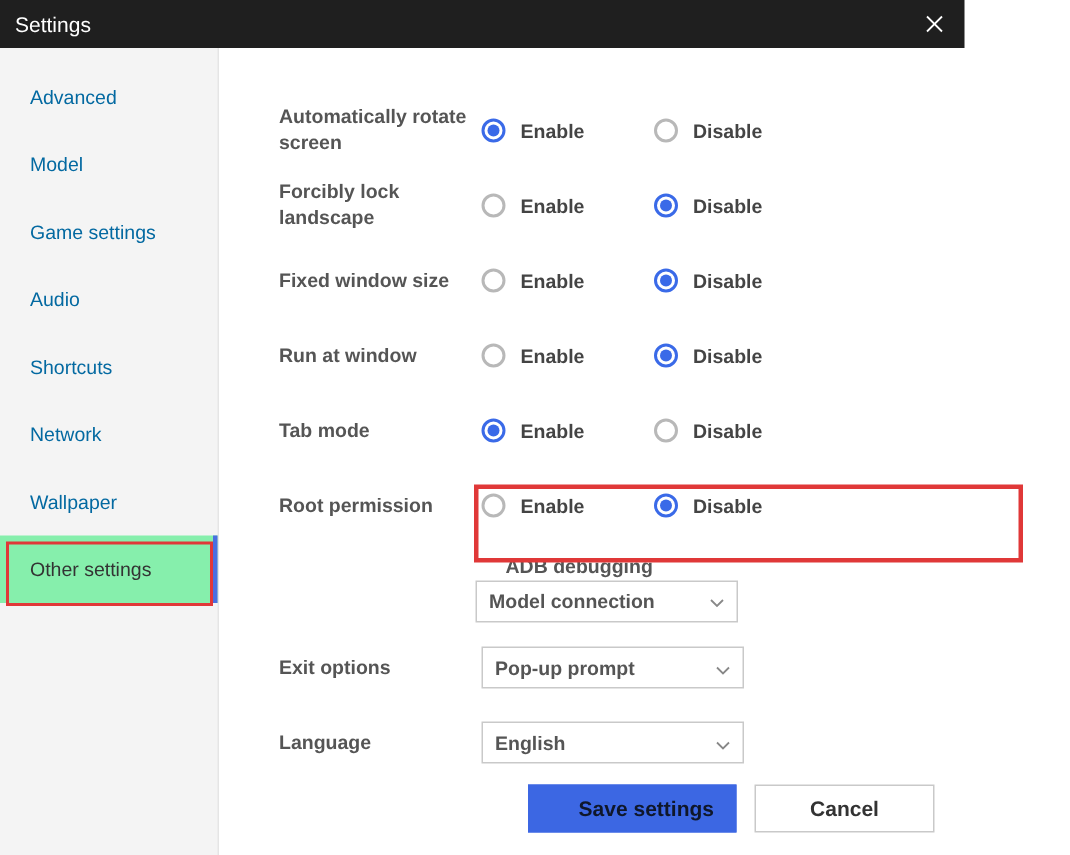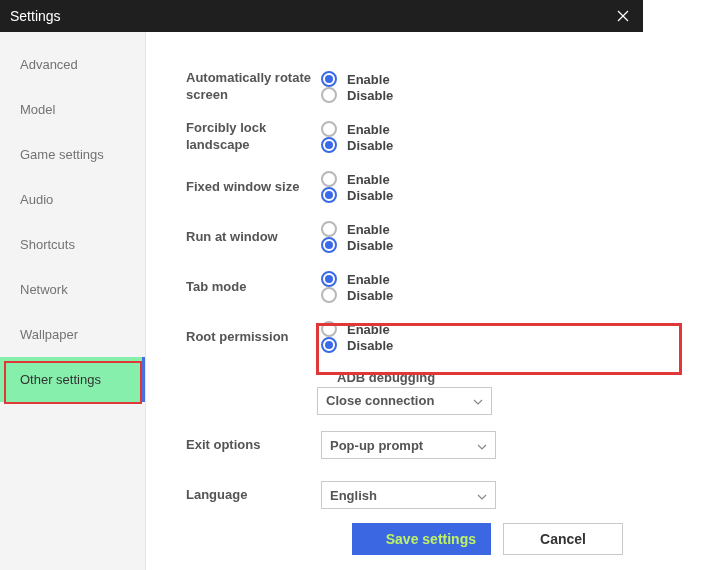--- a/index.html
+++ b/index.html
@@ -42,21 +42,21 @@
     width: 145px;
     background: #f4f4f4;
     border-right: 1px solid #e5e5e5;
     padding-top: 10px;
   }
   .side-item {
     padding: 0 20px;
     height: 45px;
     display: flex;
     align-items: center;
-    color: #737373;
+    color: #0369a1;
     cursor: pointer;
     font-size: 13px;
     box-sizing: border-box;
   }
   .side-item.selected {
     background: #86efac;
     border-right: 3px solid #4a6fe1;
     color: #333;
   }
   .highlight-nav {
@@ -82,21 +82,20 @@
   }
   .row .label {
     width: 135px;
     color: #555;
     font-size: 13px;
     line-height: 1.3;
   }
   .radio-group {
     display: flex;
     align-items: center;
-    flex-direction: column;
   }
   .radio-option {
     display: flex;
     align-items: center;
     width: 115px;
     cursor: pointer;
   }
   .radio {
     width: 16px;
     height: 16px;
@@ -160,21 +159,21 @@
     justify-content: center;
     border: 1px solid #c9c9c9;
     background: #fff;
     color: #333;
     cursor: pointer;
     font-size: 14px;
   }
   .btn.primary {
     background: #3c67e3;
     border-color: #3c67e3;
-    color: #bef264;
+    color: #0f172a;
     padding-left: 33px;
   }
   .winroot { position: relative; width:643px; height:570px;}
 </style>
 </head>
 <body>
 <div class="winroot">
 
 <div class="titlebar">
   <span class="title">Settings</span>
@@ -292,21 +291,21 @@
                 <div class="radio checked"></div>
                 <span class="optlabel">Disable</span>
               </div>
             </div>
           </div>
         </div>
 
     <div class="row" style="margin-top:8px;flex-direction:column;">
       <div class="label">ADB debugging</div>
       <div class="select">
-        <span>Close connection</span>
+        <span>Model connection</span>
         <span class="chev"><svg width="10" height="6" viewBox="0 0 10 6">
                 <polyline points="1,1 5,5 9,1" fill="none" stroke-width="1.2"></polyline>
               </svg></span>
       </div>
     </div>
 
     <div class="row">
       <div class="label">Exit options</div>
       <div class="select">
         <span>Pop-up prompt</span>

